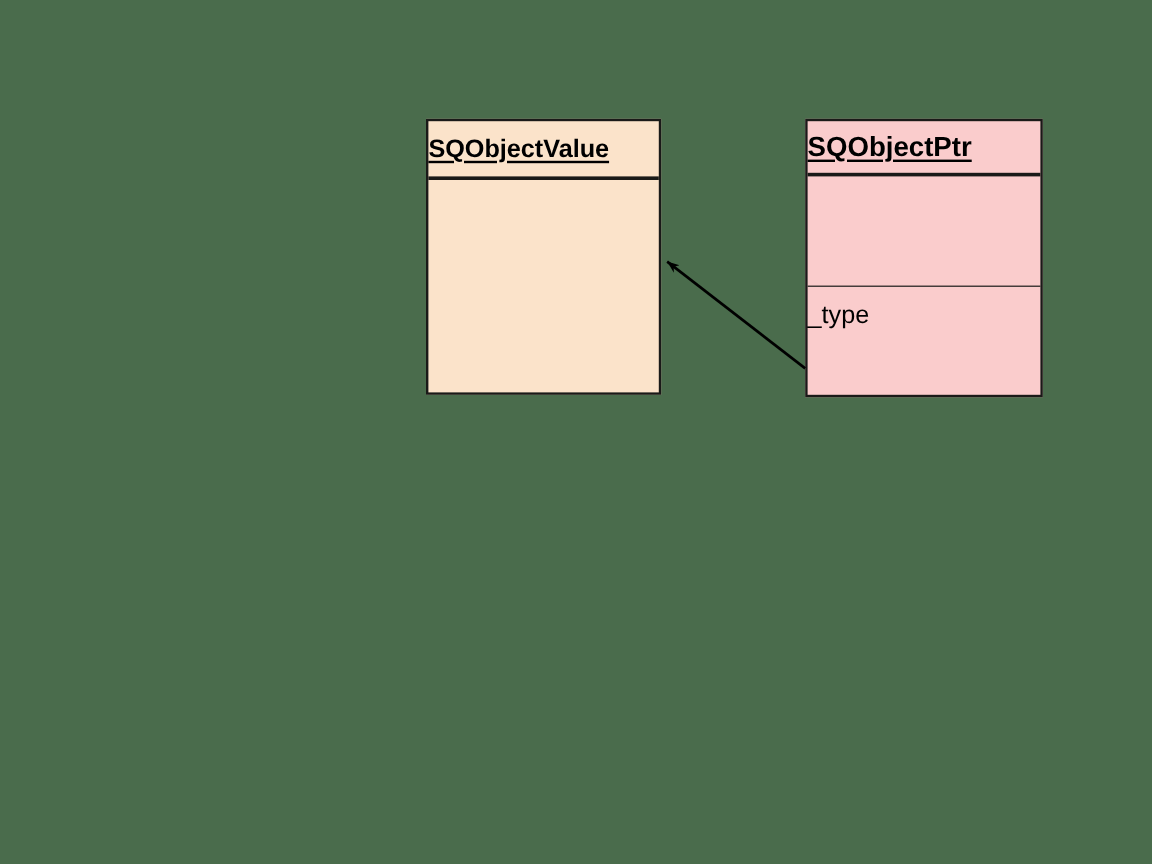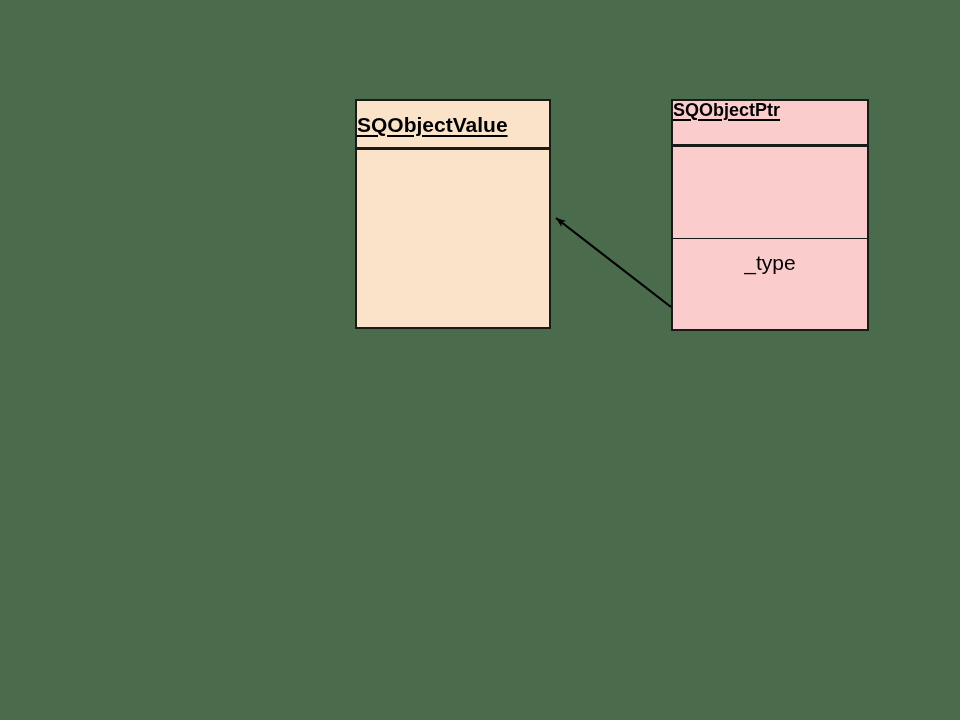--- a/index.html
+++ b/index.html
@@ -35,21 +35,20 @@
     text-decoration: underline;
     text-underline-offset: 3px;
     text-decoration-thickness: 2px;
     border-bottom: 3px solid #1a1a18;
     line-height: 1;
     white-space: nowrap;
   }
   .uml-compartment {
     box-sizing: border-box;
     color: #000000;
-    text-align: center;
     white-space: nowrap;
   }
   .uml-compartment.divided {
     border-top: 1px solid #1a1a18;
   }
   .uml-compartment.empty-body {
     border-top: none;
   }
 
   
@@ -72,21 +71,22 @@
   
   #class-sqobjectptr {
     left: 671px;
     top: 99px;
     width: 198px;
     height: 232px;
     background: #facccc;
   }
   #class-sqobjectptr .uml-title {
     height: 46px;
-    font-size: 18px;
+    padding-top: 10px;
+    font-size: 23px;
   }
   #class-sqobjectptr .attr-spacer {
     height: 91px;
   }
   #class-sqobjectptr .attr-row {
     height: 47px;
     font-size: 21px;
     line-height: 47px;
   }
 

